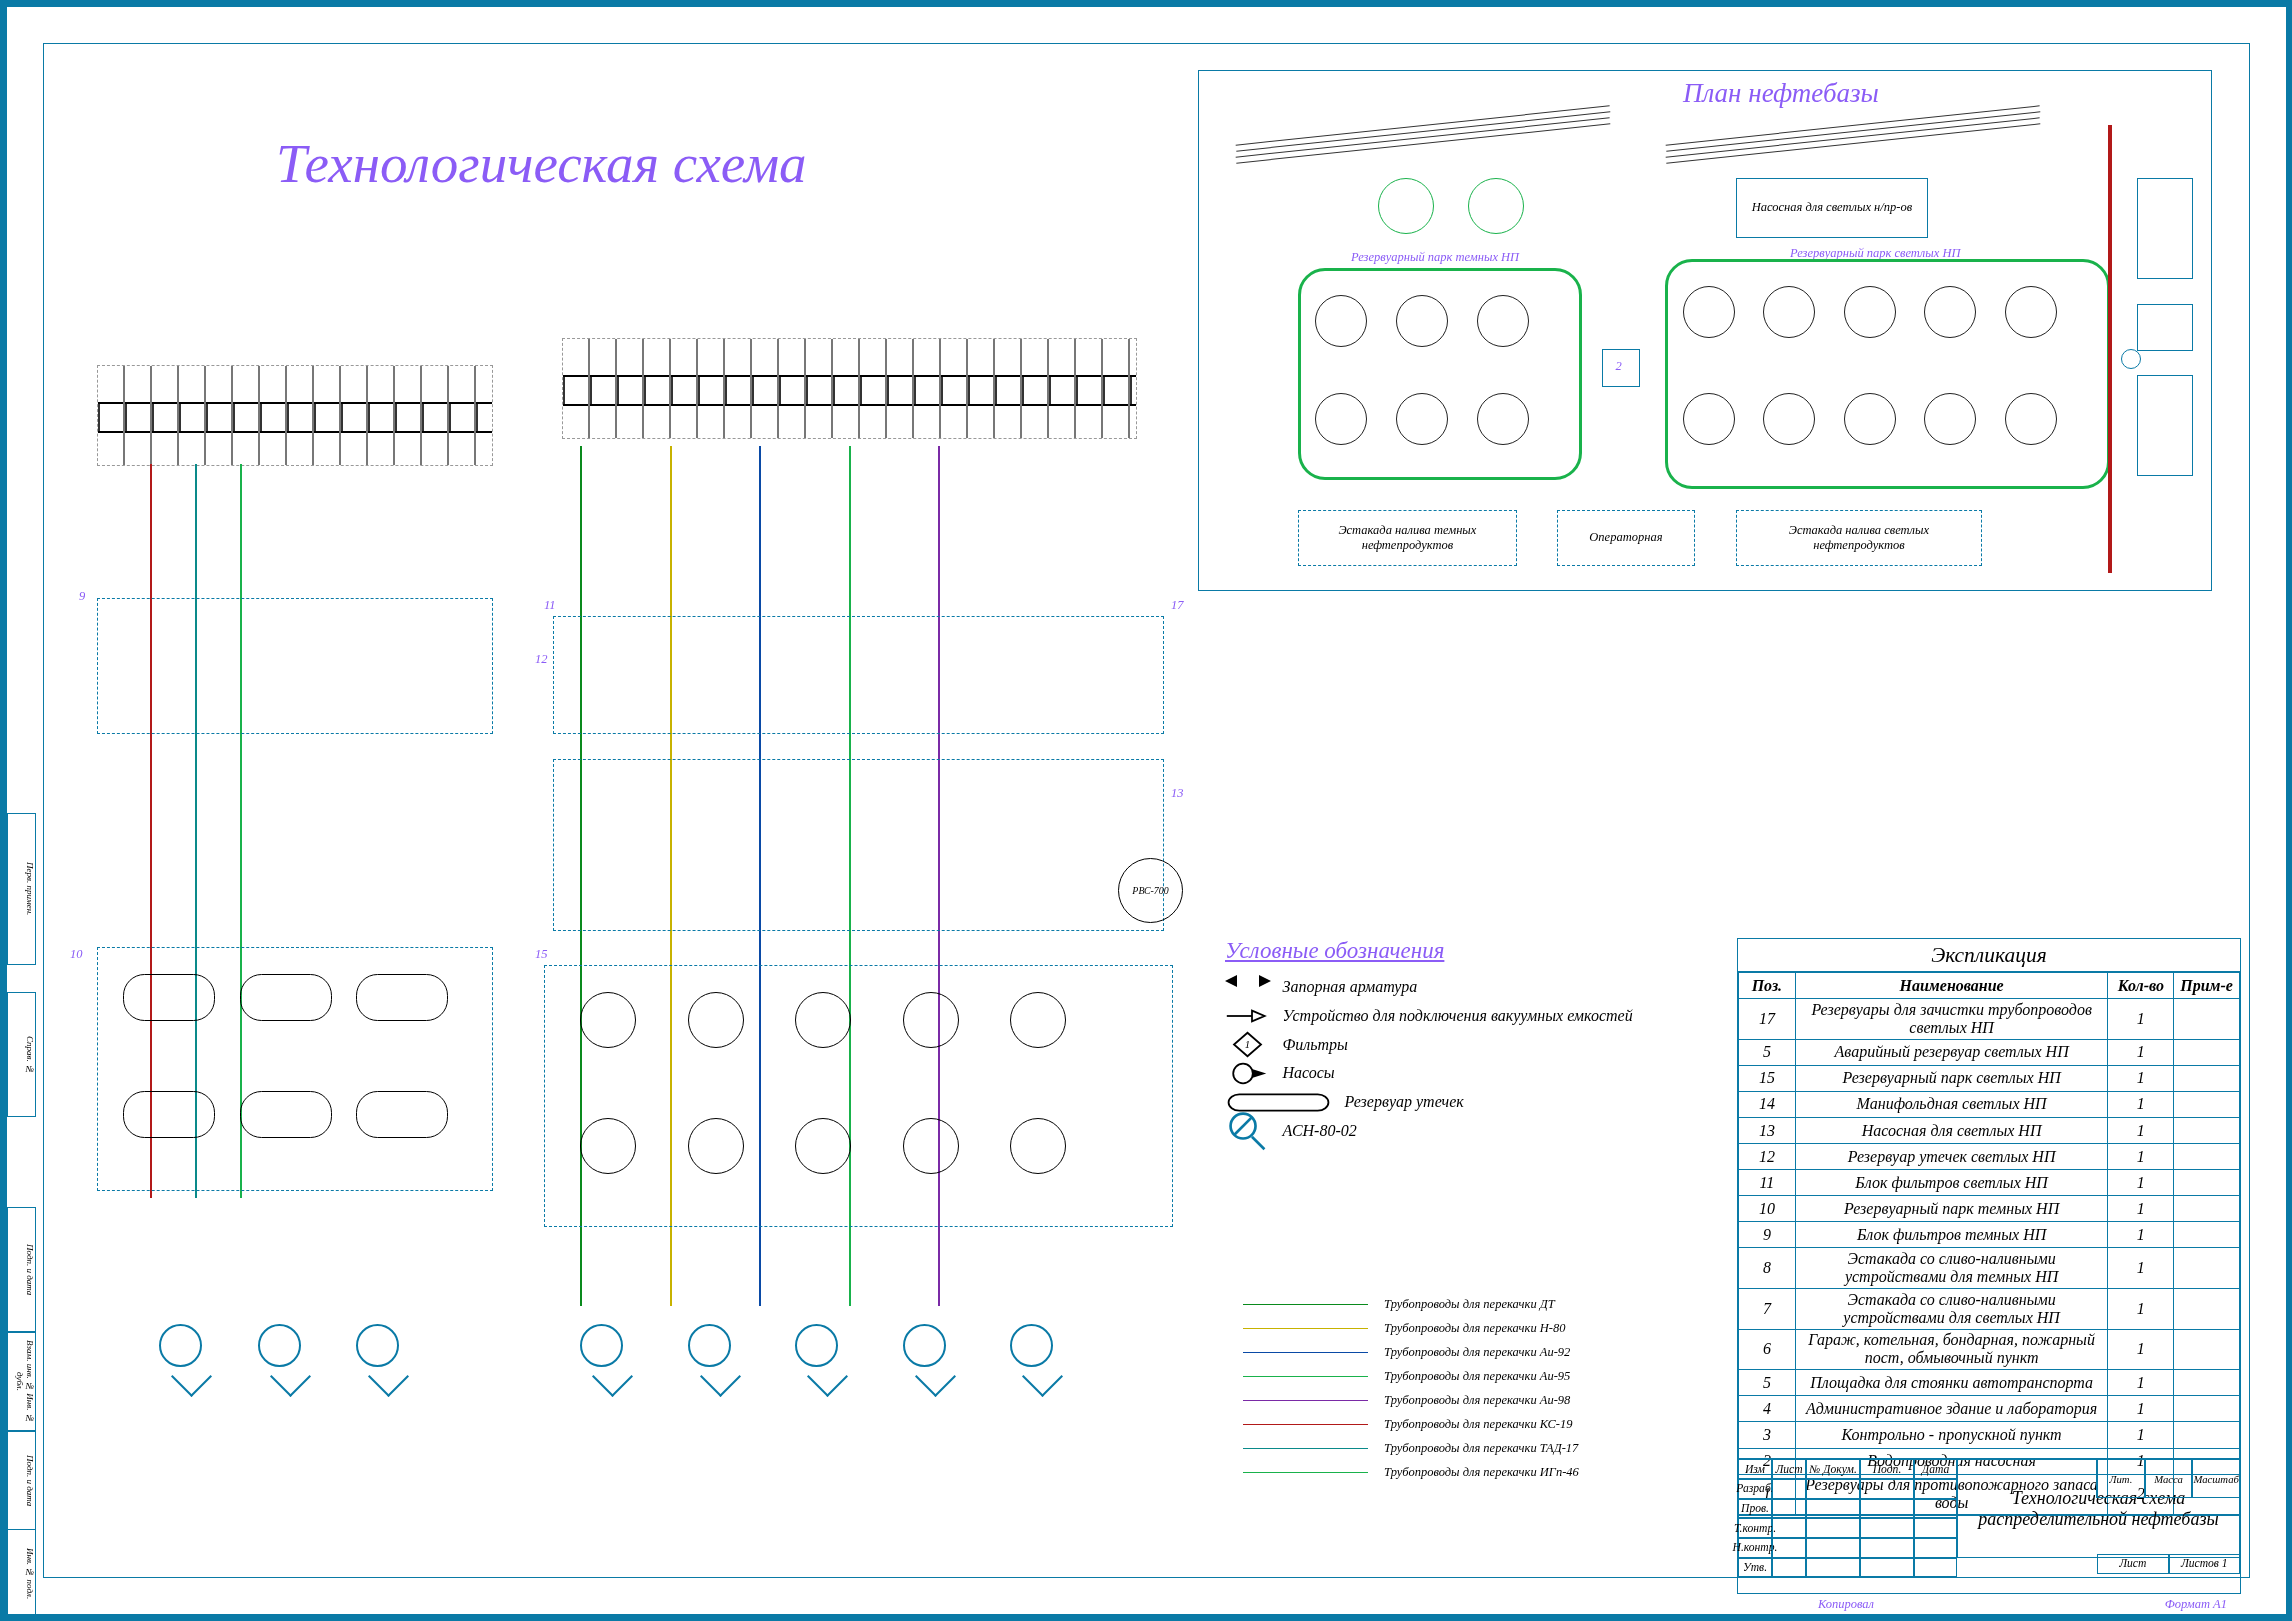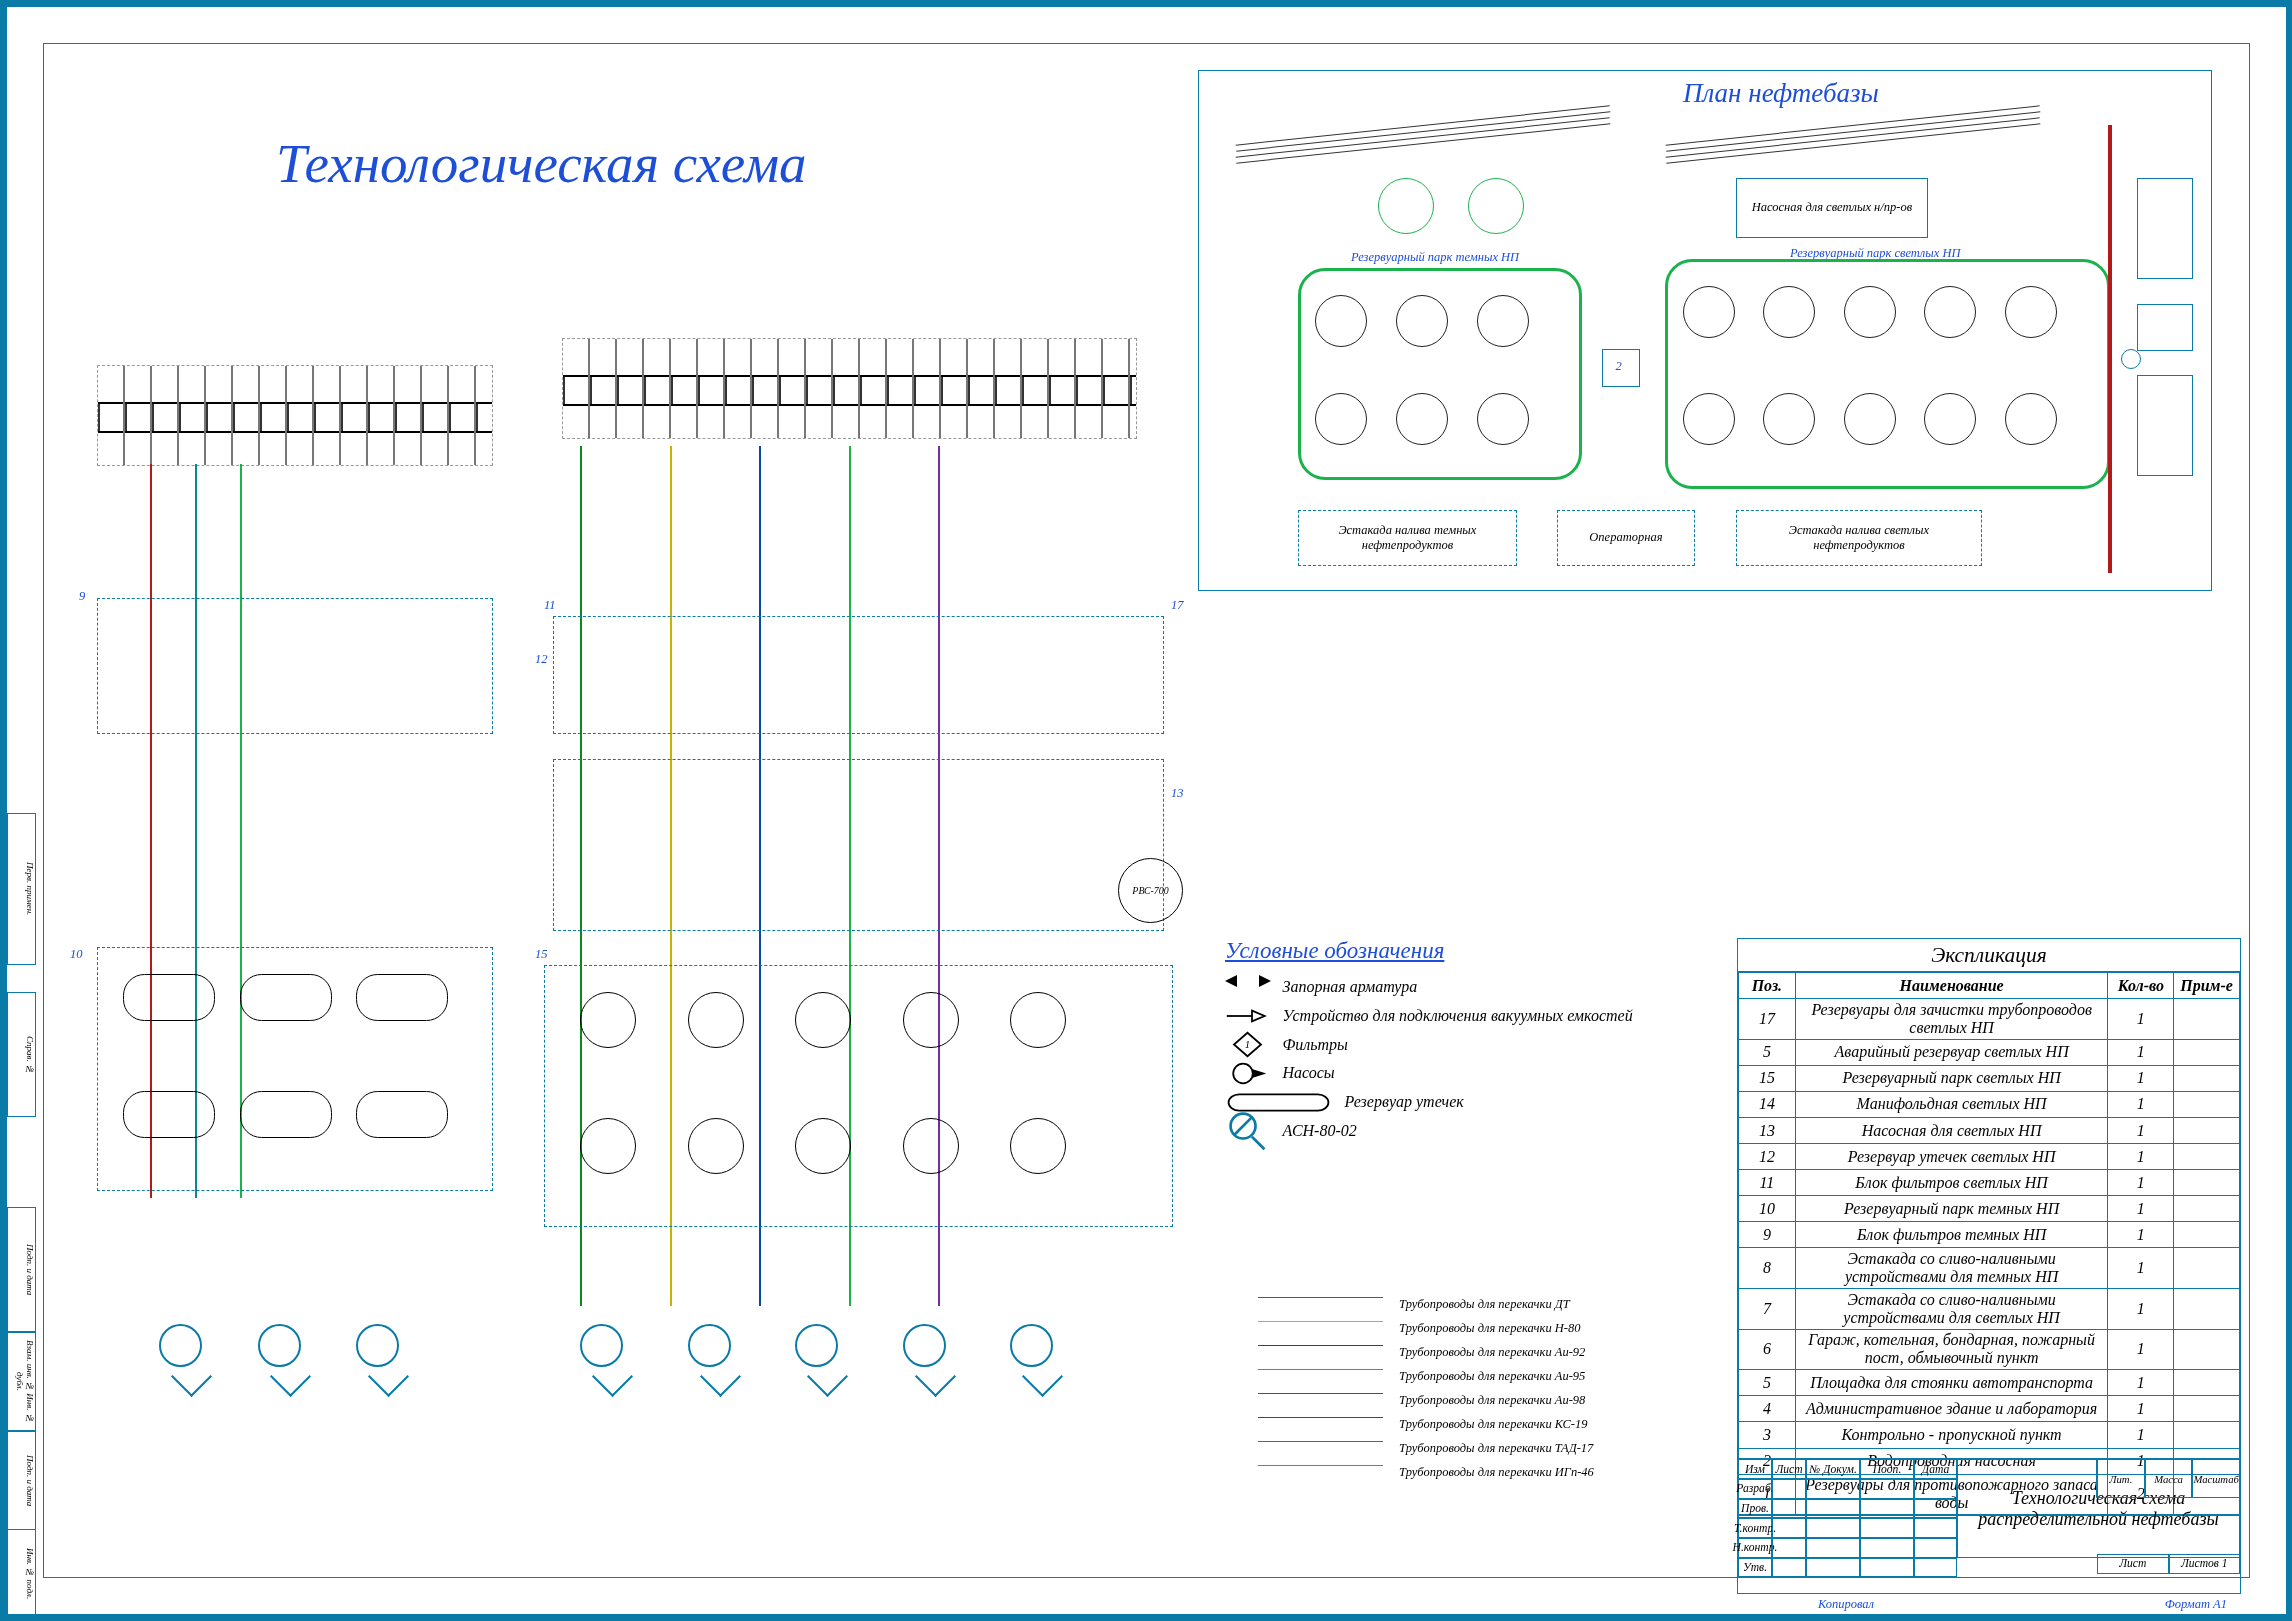--- a/index.html
+++ b/index.html
@@ -1,19 +1,19 @@
 <!DOCTYPE html>
 <html style="font-size:14.3px"><head>
 <meta charset="utf-8">
 <style>
   html,body{margin:0;padding:0;background:#fff;font-family:"Times New Roman",serif;font-style:italic}
   .sheet{position:relative;width:2293px;height:1621px;box-sizing:border-box;border:7.2px solid #0a7aa6;background:#fff}
   .inner{position:absolute;left:36px;top:36px;right:36px;bottom:36px;border:1.8px solid #0a7aa6}
   .thin{border:0.9px solid #0a7aa6}
-  .txt{position:absolute;color:#1d4ed8;white-space:nowrap}
+  .txt{position:absolute;color:#8b5cf6;white-space:nowrap}
   .big{font-size:55px;font-style:italic}
   .mid{font-size:23px}
   .xs{font-size:12.5px}
   
   #mainTitle{left:269px;top:125px}
   
   .plan{position:absolute;left:1191px;top:63px;width:1012px;height:519px;border:1.8px solid #0a7aa6}
   .plan .title{position:absolute;left:484px;top:7.2px;font-size:27px}
   .tankpark{position:absolute;border:3.6px solid #19b24b;border-radius:27px}
   .tankpark.dark{left:99px;top:197px;width:278px;height:206px}
@@ -41,21 +41,21 @@
   
   .legend{position:absolute;left:1218px;top:931px;width:466px}
   .legend .row{display:flex;align-items:center;gap:12.5px;margin:7.2px 0;font-size:16px}
   .legend .sym{width:45px;height:21.5px;display:flex;align-items:center;justify-content:center}
   .valve{width:25px;height:12.5px;border-left:12.5px solid transparent;border-right:12.5px solid transparent;position:relative}
   .valve::before,.valve::after{content:"";position:absolute;top:-6.3px;width:0;height:0;border-top:6.3px solid transparent;border-bottom:6.3px solid transparent}
   .valve::before{left:-12.5px;border-right:12.5px solid #000}
   .valve::after{right:-12.5px;border-left:12.5px solid #000}
   
   .pipekey{position:absolute;left:1236px;top:1281px;font-size:12.5px}
-  .pipekey .r{display:flex;gap:16px;margin:9px 15px}
+  .pipekey .r{display:flex;align-items:center;gap:16px;margin:9px 0}
   .pipekey .ln{width:125px;height:0;border-top:1.8px solid}
   
   .expl{position:absolute;right:45px;top:931px;width:502px;border:1.3px solid #0a7aa6;font-style:italic}
   .expl .hd{height:32px;display:flex;align-items:center;justify-content:center;font-size:21.5px;border-bottom:1.3px solid #0a7aa6}
   .expl table{width:100%;border-collapse:collapse;font-size:16px}
   .expl th,.expl td{border:0.9px solid #0a7aa6;padding:1.8px 5.4px;text-align:center;height:21.5px}
   .expl td.name{text-align:center}
   
   .tblock{position:absolute;right:45px;bottom:19.7px;width:502px;height:134px;border:1.3px solid #0a7aa6;font-size:11.6px}
   .tblock .grid{display:grid;grid-template-columns:34px 34px 54px 54px 43px 1fr;grid-auto-rows:19.7px}

